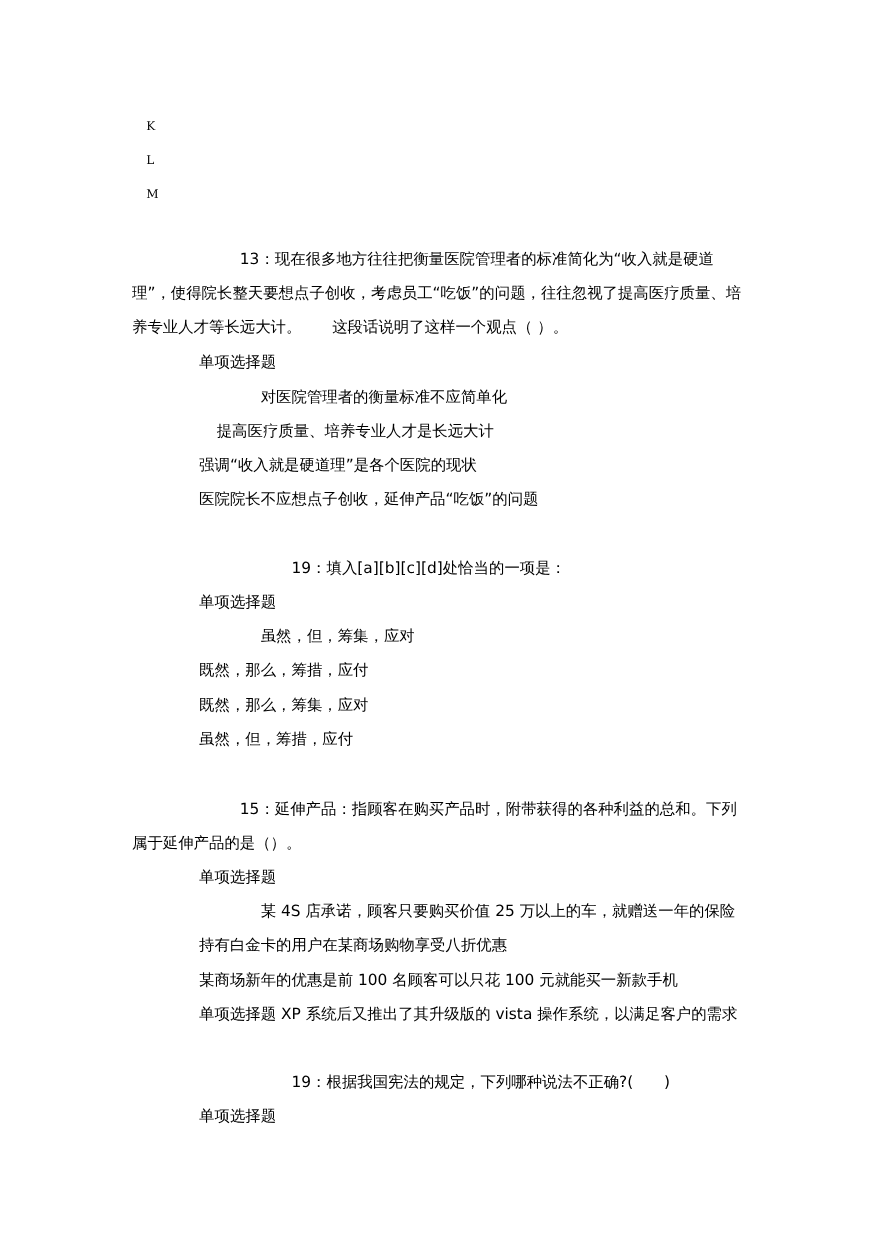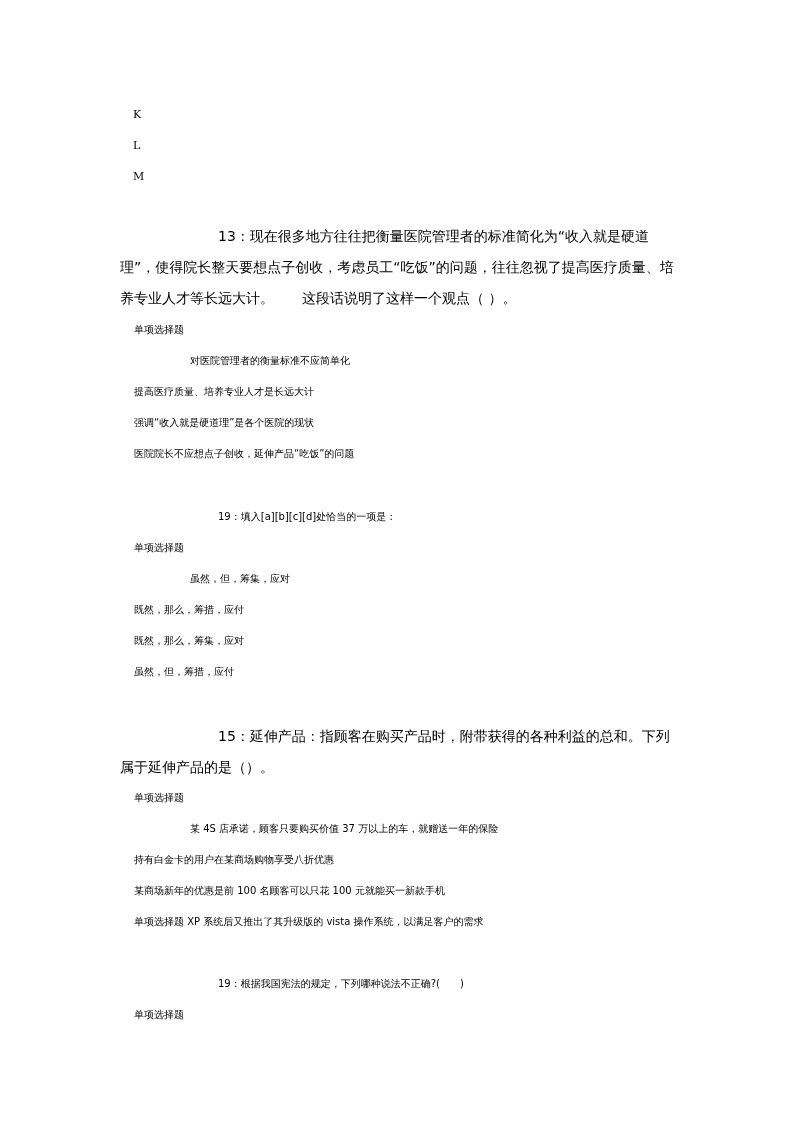--- a/index.html
+++ b/index.html
@@ -1,48 +1,48 @@
 <!DOCTYPE html>
 <html><head>
 <meta charset="utf-8">
 <style>
   html, body { margin: 0; padding: 0; background: #ffffff; }
   body { width: 794px; height: 1123px; position: relative; overflow: hidden;
          font-family: "DejaVu Sans", sans-serif; color: #000; }
-  .line { position: absolute; font-size: 10px; line-height: 16px; white-space: nowrap; }
+  .line { position: absolute; font-size: 14px; line-height: 16px; white-space: nowrap; margin-left: 47px; }
   .letter { position: absolute; left: 133px; font-size: 11px; font-family: "DejaVu Serif", serif; }
   .qpara { position: absolute; left: 120px; width: 560px; font-size: 14px; line-height: 31px; }
   .qpara .first { display: inline-block; width: 98px; }
 </style>
 </head>
 <body>
 
 <div>
 
   <div class="letter" style="top:108px">K</div>
   <div class="letter" style="top:139px">L</div>
   <div class="letter" style="top:170px">M</div>
 
   <div class="qpara" style="top:221px"><span class="first"></span><span>13：现在很多地方往往把衡量医院管理者的标准简化为“收入就是硬道理”，使得院长整天要想点子创收，考虑员工“吃饭”的问题，往往忽视了提高医疗质量、培养专业人才等长远大计。　　这段话说明了这样一个观点（ ）。</span></div>
   <div class="line" style="left:134px; top:322px">单项选择题</div>
   <div class="line" style="left:190px; top:353px">对医院管理者的衡量标准不应简单化</div>
-  <div class="line" style="left:134px; top:384px">提高医疗质量、培养专业人才是长远大计</div>
+  <div class="line" style="left:150px; top:384px">提高医疗质量、培养专业人才是长远大计</div>
   <div class="line" style="left:134px; top:415px">强调“收入就是硬道理”是各个医院的现状</div>
   <div class="line" style="left:134px; top:446px">医院院长不应想点子创收，延伸产品“吃饭”的问题</div>
 
   <div class="line" style="left:218px; top:509px">19：填入[a][b][c][d]处恰当的一项是：</div>
   <div class="line" style="left:134px; top:540px">单项选择题</div>
   <div class="line" style="left:190px; top:571px">虽然，但，筹集，应对</div>
   <div class="line" style="left:134px; top:602px">既然，那么，筹措，应付</div>
   <div class="line" style="left:134px; top:633px">既然，那么，筹集，应对</div>
   <div class="line" style="left:134px; top:664px">虽然，但，筹措，应付</div>
 
   <div class="qpara" style="top:721px"><span class="first"></span><span>15：延伸产品：指顾客在购买产品时，附带获得的各种利益的总和。下列属于延伸产品的是（）。</span></div>
   <div class="line" style="left:134px; top:790px">单项选择题</div>
-  <div class="line" style="left:190px; top:821px">某 4S 店承诺，顾客只要购买价值 37 万以上的车，就赠送一年的保险</div>
+  <div class="line" style="left:190px; top:821px">某 4S 店承诺，顾客只要购买价值 25 万以上的车，就赠送一年的保险</div>
   <div class="line" style="left:134px; top:852px">持有白金卡的用户在某商场购物享受八折优惠</div>
   <div class="line" style="left:134px; top:883px">某商场新年的优惠是前 100 名顾客可以只花 100 元就能买一新款手机</div>
   <div class="line" style="left:134px; top:914px">单项选择题 XP 系统后又推出了其升级版的 vista 操作系统，以满足客户的需求</div>
 
   <div class="line" style="left:218px; top:976px">19：根据我国宪法的规定，下列哪种说法不正确?(　　)</div>
   <div class="line" style="left:134px; top:1007px">单项选择题</div>
 
 </div>
 
 </body></html>

